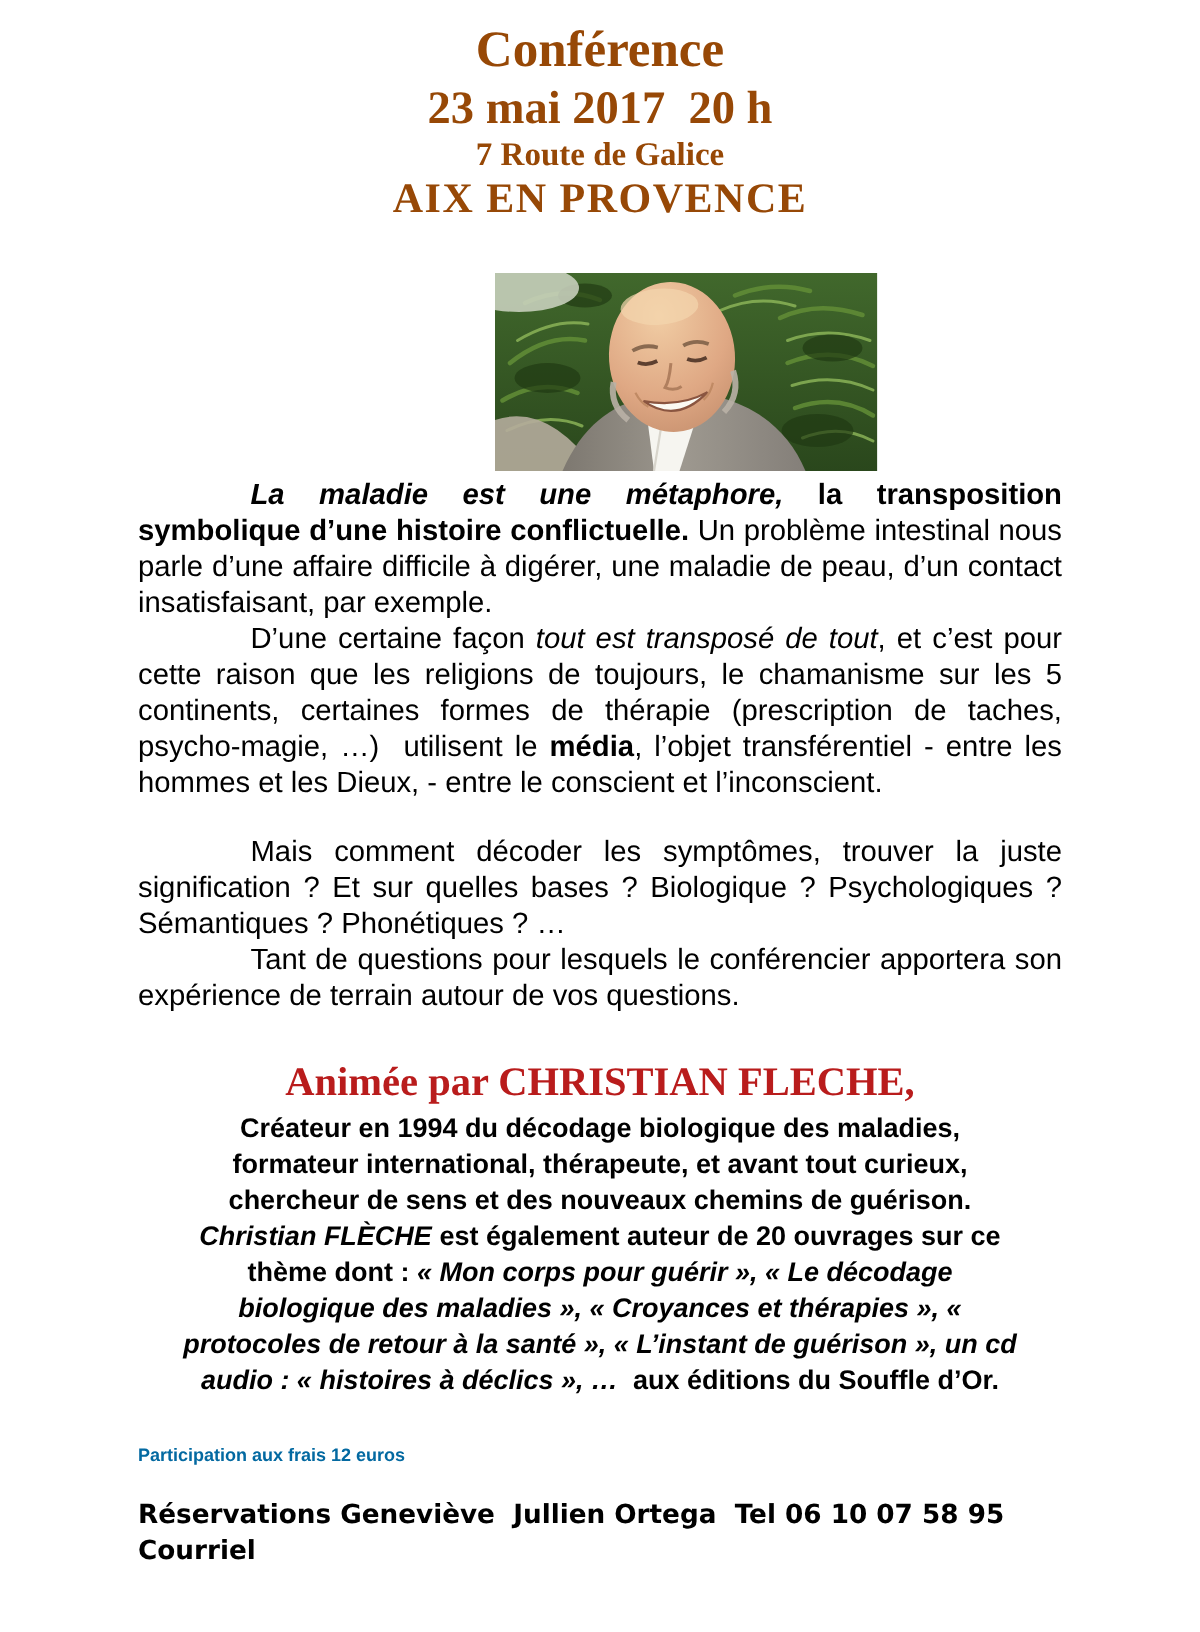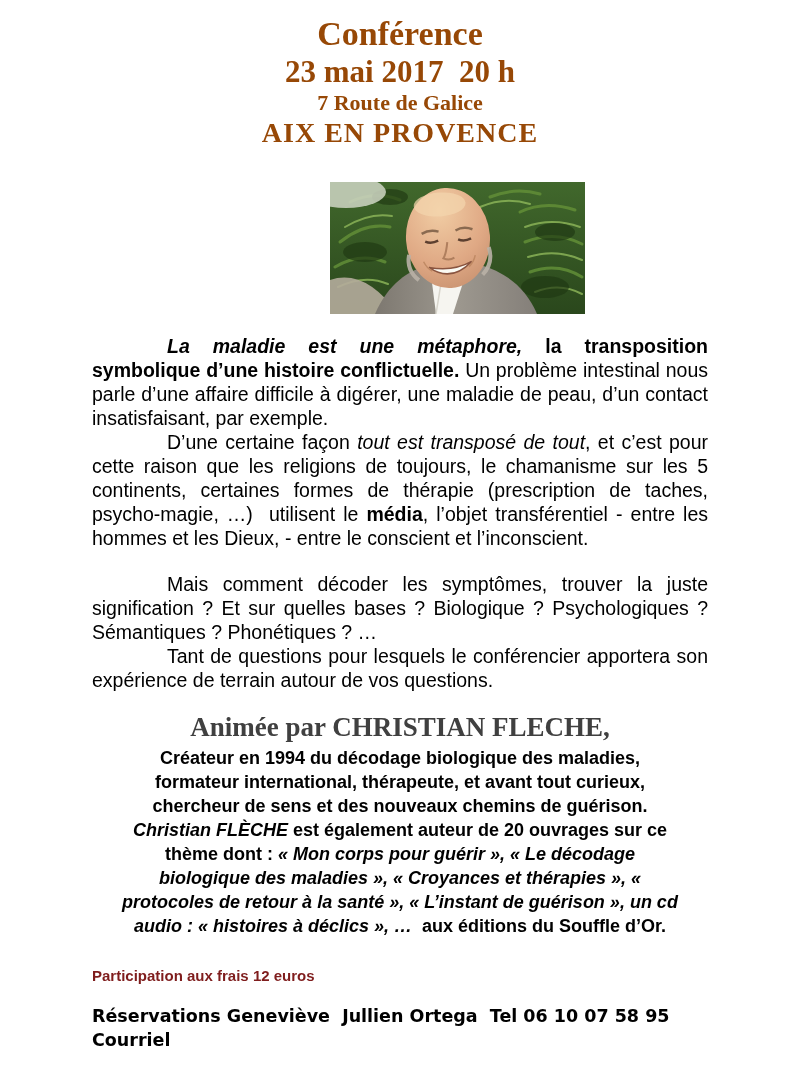--- a/index.html
+++ b/index.html
@@ -42,55 +42,55 @@
     margin-top: 11px;
     text-align: center;
     color: #E36C0A;
     font-weight: bold;
     font-size: 30px;
     line-height: 40px;
   }
 
   
   .body-text {
-    margin-top: 20px;
+    margin-top: 4px;
     font-size: 19.5px;
     line-height: 24px;
     text-align: justify;
   }
   .para { text-indent: 75px; margin: 0; }
   .gap-before { margin-top: 22px; }
   .bi { font-weight: bold; font-style: italic; }
   .b  { font-weight: bold; }
   .i  { font-style: italic; }
 
   
   .speaker-heading {
-    margin-top: 20px;
-    text-align: center;
-    color: #404040;
+    margin-top: 30px;
+    text-align: center;
+    color: #b91c1c;
     font-family: "Liberation Serif", serif;
     font-weight: bold;
     font-size: 27px;
     line-height: 31px;
   }
   .bio {
     margin: 3px 28px 0;
     text-align: center;
     font-weight: bold;
     font-size: 18px;
     line-height: 24px;
   }
 
   
   .participation {
     margin-top: 28px;
-    color: #7f1d1d;
-    font-weight: bold;
-    font-size: 15px;
+    color: #0369a1;
+    font-weight: bold;
+    font-size: 12px;
     line-height: 20px;
     text-align: left;
   }
   .reservation {
     margin-top: 18px;
     font-family: "DejaVu Sans", sans-serif;
     font-weight: bold;
     font-size: 17.5px;
     line-height: 24px;
     text-align: left;

